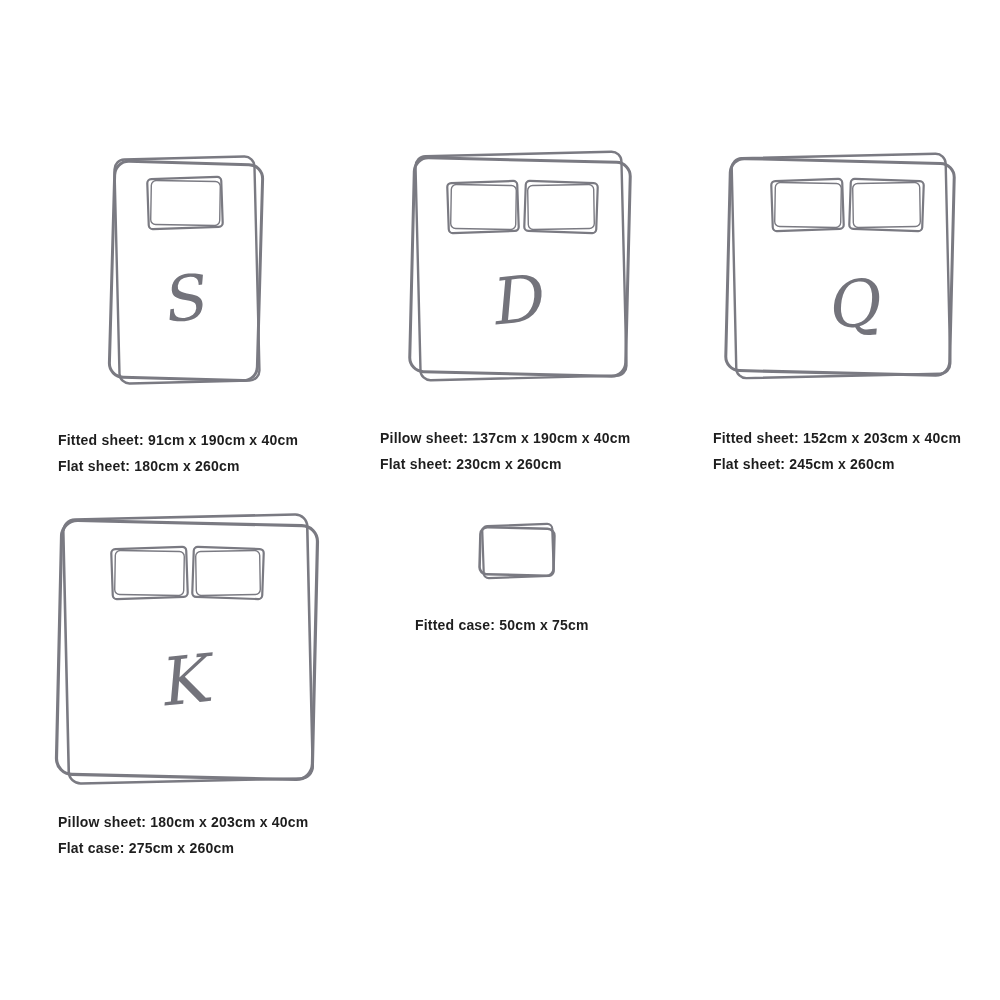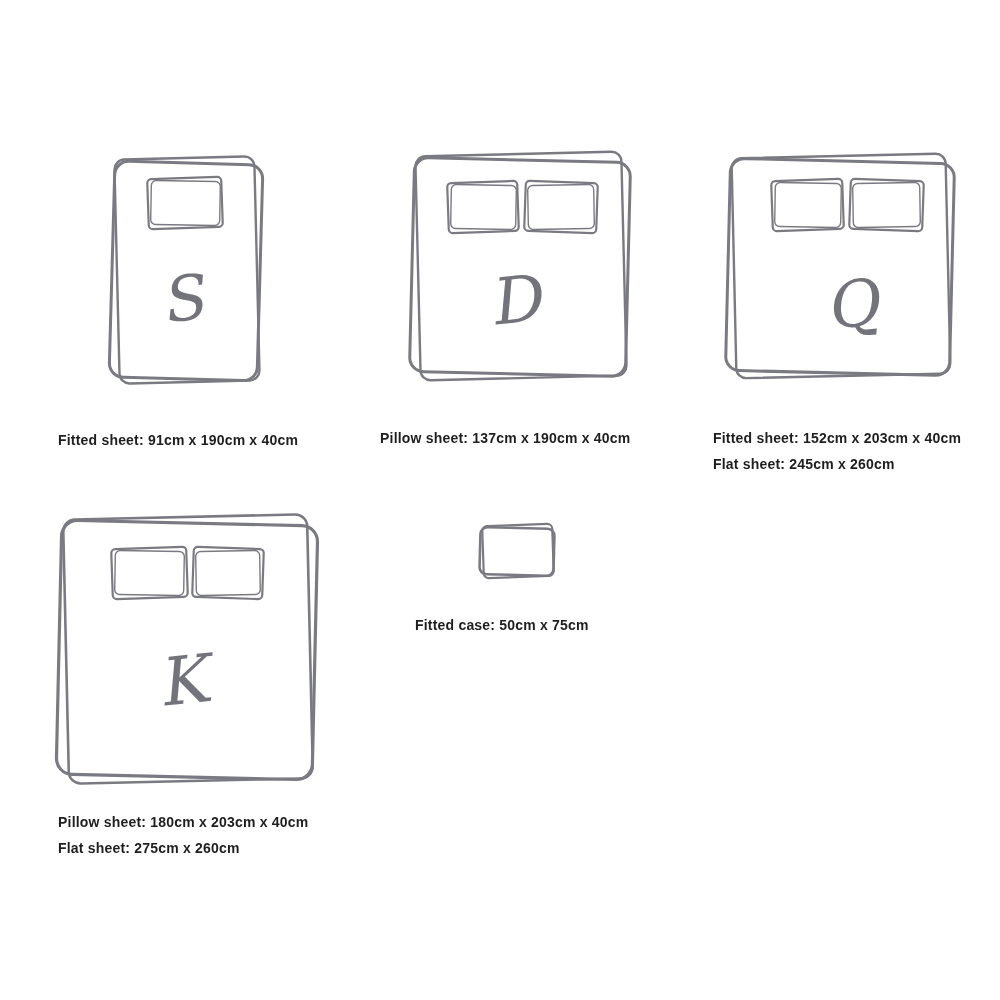--- a/index.html
+++ b/index.html
@@ -108,33 +108,35 @@
     <svg viewBox="0 0 82 62">
       <g class="sketch">
         <rect x="6" y="5" width="70" height="52" rx="5" stroke-width="2.2" transform="rotate(-2 41 31)"></rect>
         <rect x="3" y="8" width="74" height="47" rx="7" stroke-width="2.6" transform="rotate(1.5 41 31)"></rect>
       </g>
     </svg>
   </figure>
 
   <div class="label" style="left:58px;top:427px">
     <div>Fitted sheet: 91cm x 190cm x 40cm</div>
+    <div>Flat sheet: 180cm x 260cm</div>
   </div>
 
   <div class="label" style="left:380px;top:425px">
     <div>Pillow sheet: 137cm x 190cm x 40cm</div>
+    <div>Flat sheet: 230cm x 260cm</div>
   </div>
 
   <div class="label" style="left:713px;top:425px">
     <div>Fitted sheet: 152cm x 203cm x 40cm</div>
     <div>Flat sheet: 245cm x 260cm</div>
   </div>
 
   <div class="label" style="left:58px;top:809px">
     <div>Pillow sheet: 180cm x 203cm x 40cm</div>
-    <div>Flat sheet: 275cm x 260cm</div>
+    <div>Flat case: 275cm x 260cm</div>
   </div>
 
   <div class="label" style="left:415px;top:612px">
     <div>Fitted case: 50cm x 75cm</div>
   </div>
 
 </div>
 
 </body></html>

